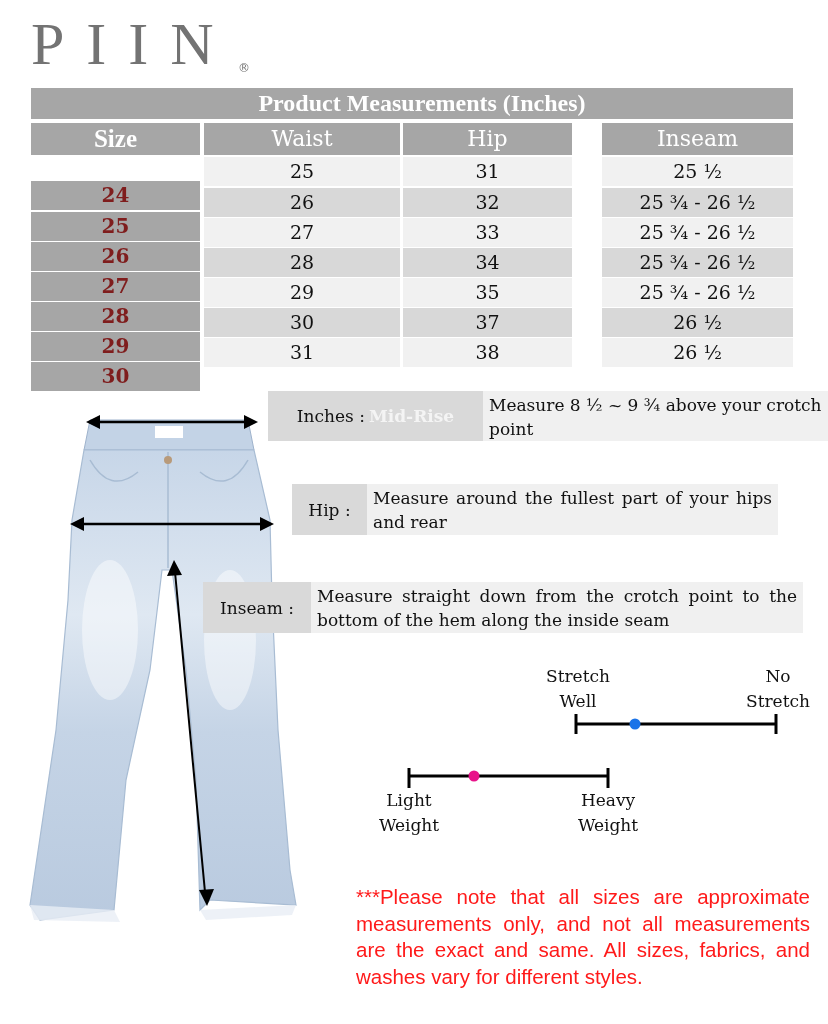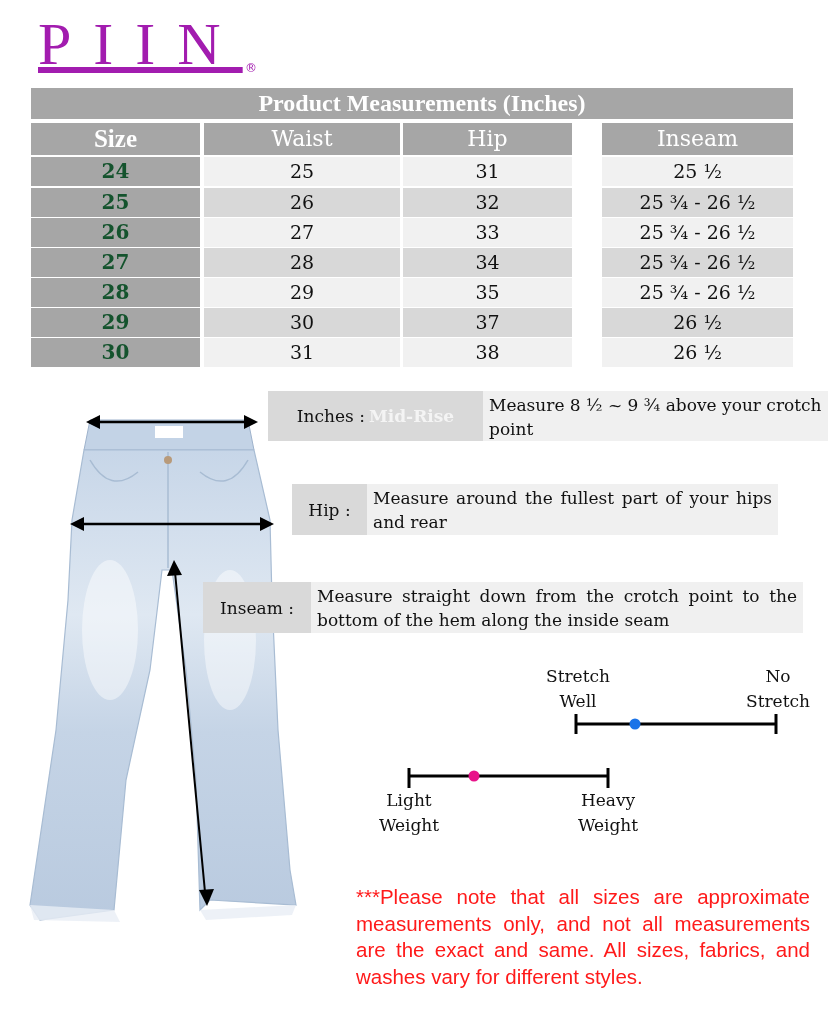--- a/index.html
+++ b/index.html
@@ -1,33 +1,33 @@
 <!DOCTYPE html>
 <html><head>
 <meta charset="utf-8">
 <style>
   * { box-sizing: border-box; margin: 0; padding: 0; }
   html, body { width: 828px; height: 1024px; background: #ffffff; overflow: hidden; }
   body { position: relative; font-family: "DejaVu Serif", serif; color: #111; }
 
-  .logo { position: absolute; left: 38px; top: 14px; font-family: "Liberation Serif", serif; font-size: 60px; letter-spacing: 22px; color: #a21caf; line-height: 1; text-decoration: underline; }
+  .logo { position: absolute; left: 31px; top: 14px; font-family: "Liberation Serif", serif; font-size: 60px; letter-spacing: 22px; color: #737373; line-height: 1; }
   .logo .reg { position: absolute; left: 207px; top: 48px; font-family: "DejaVu Sans", sans-serif; font-size: 12px; letter-spacing: 0; }
 
   .tbl { position: absolute; left: 31px; top: 88px; width: 762px; }
   .tbl-title { position: absolute; left: 0; top: 0; width: 762px; height: 31px; background: #a6a6a6; color: #fff; font-family: "Liberation Serif", serif; font-weight: bold; font-size: 24px; text-align: center; line-height: 31px; padding-left: 20px; }
   .row { position: absolute; left: 0; width: 762px; height: 29px; }
   .cell { position: absolute; top: 0; height: 100%; text-align: center; font-family: "DejaVu Serif", serif; font-size: 19px; line-height: 29px; }
   .c0 { left: 0; width: 169px; }
   .c1 { left: 173px; width: 196px; }
   .c2 { left: 372px; width: 169px; }
   .c3 { left: 571px; width: 191px; }
   .hdr .cell { background: #a6a6a6; color: #fff; font-size: 22px; line-height: 32px; }
   .hdr { height: 32px; }
   .hdr .c0 { font-weight: bold; font-family: "Liberation Serif", serif; font-size: 25px; }
-  .body-row .c0 { background: #a6a6a6; color: #14532d; font-weight: bold; font-size: 20px; }
+  .body-row .c0 { background: #a6a6a6; color: #7f1d1d; font-weight: bold; font-size: 20px; margin-top: 24px; }
   .body-row.light .c1, .body-row.light .c2, .body-row.light .c3 { background: #f1f1f1; }
   .body-row.dark .c1, .body-row.dark .c2, .body-row.dark .c3 { background: #d8d8d8; }
 
   .jeans { position: absolute; left: 10px; top: 400px; width: 290px; height: 530px; }
 
   .info { position: absolute; font-family: "DejaVu Serif", serif; font-size: 17px; color: #111; }
   .info .lbl { position: absolute; top: 0; height: 100%; background: #d9d9d9; display: flex; align-items: center; justify-content: center; }
   .info .desc { position: absolute; top: 0; height: 100%; background: #f0f0f0; padding: 2px 6px; line-height: 24px; text-align: justify; }
   .midrise { color: #f4f4f4; font-weight: bold; margin-left: 4px; }
 

